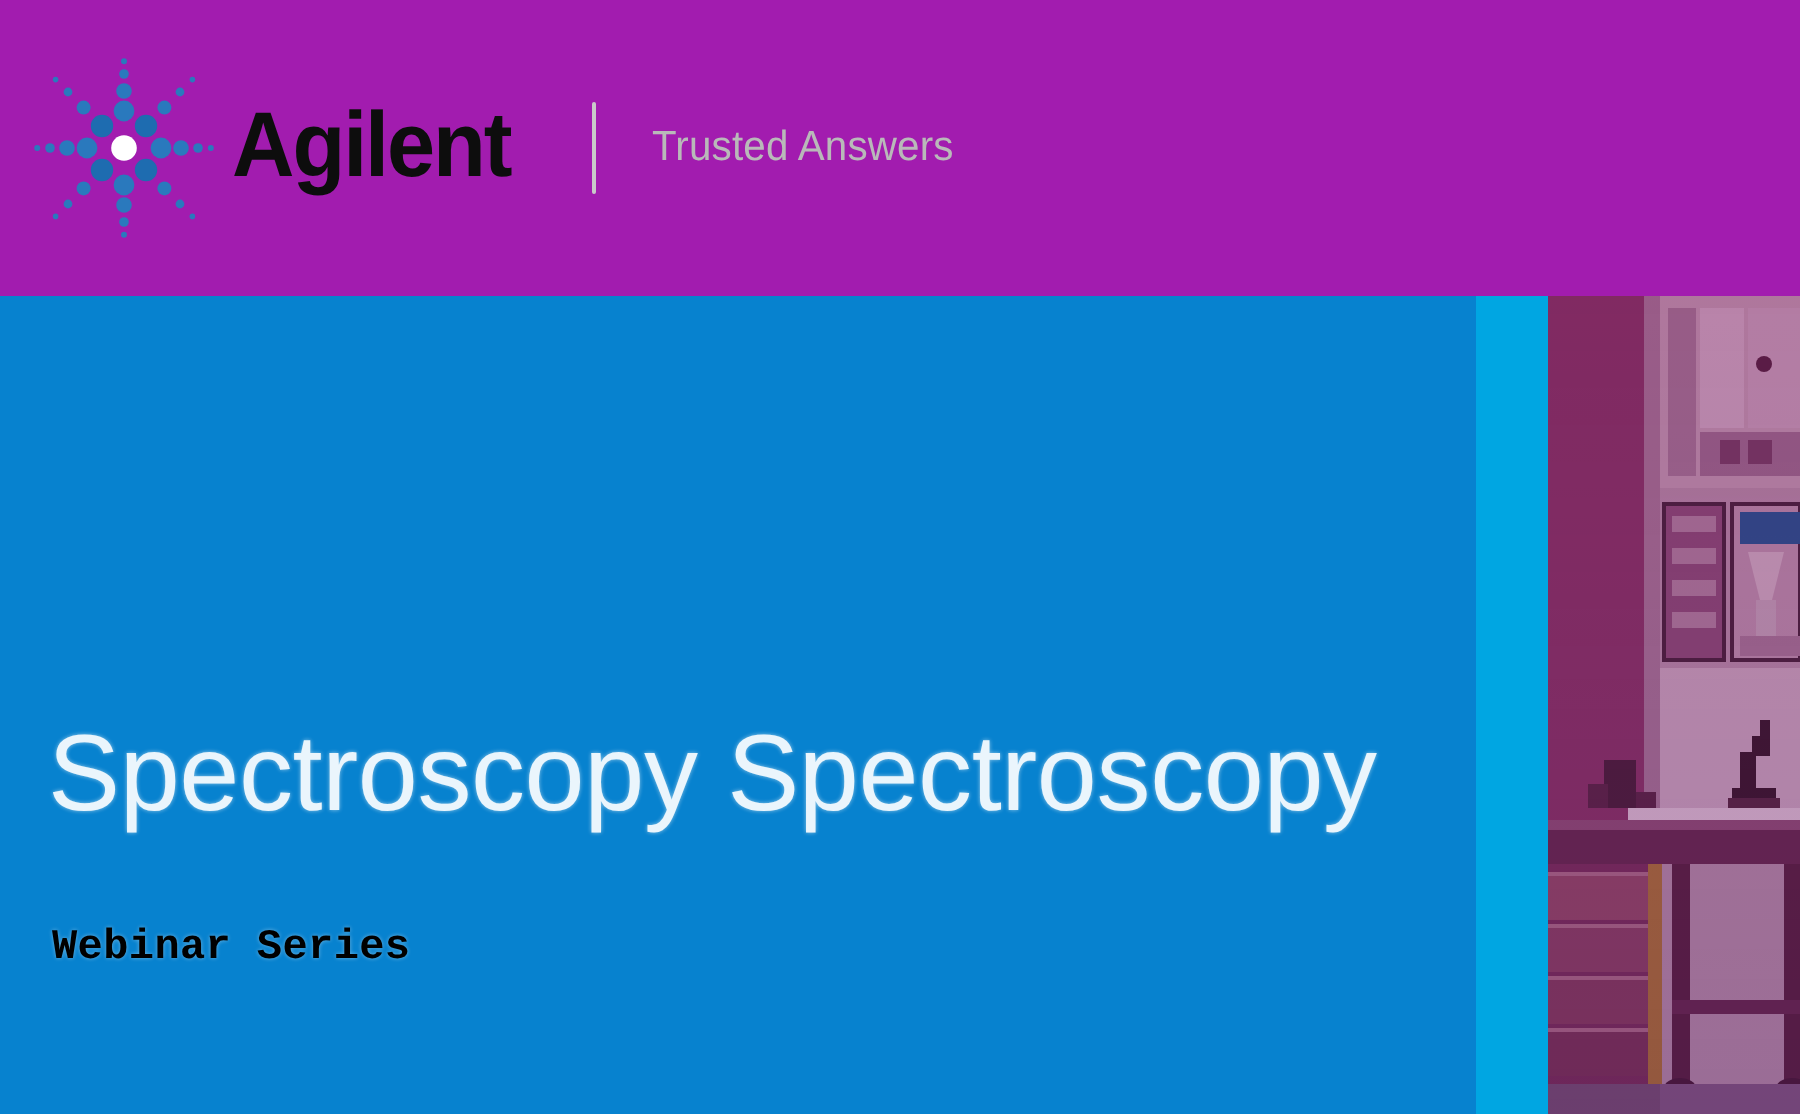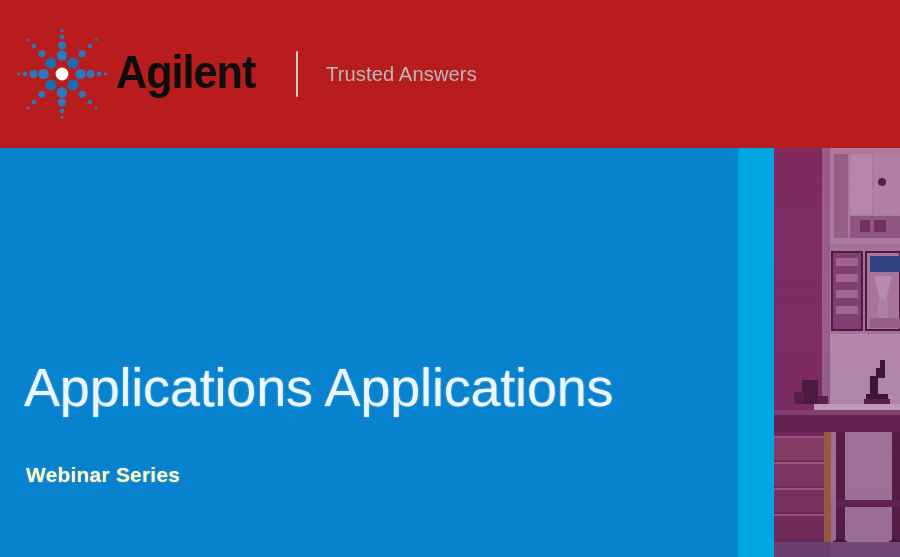--- a/index.html
+++ b/index.html
@@ -20,21 +20,21 @@
     background: #ffffff;
   }
 
   
   #header {
     position: absolute;
     left: 0;
     top: 0;
     width: 900px;
     height: 148px;
-    background: #b91c1c;
+    background: #a21caf;
     box-sizing: border-box;
   }
 
   #brand-lockup {
     position: absolute;
     left: 14px;
     top: 26px;
     height: 96px;
     display: flex;
     align-items: center;
@@ -167,25 +167,25 @@
   #headline-line2 {
     position: absolute;
     left: 0;
     top: 196px;
   }
 
   #banner-subtitle {
     position: absolute;
     left: 2px;
     top: 314px;
-    font-family: Liberation Sans, sans-serif;
+    font-family: Liberation Mono, monospace;
     font-weight: bold;
     font-size: 21px;
     line-height: 26px;
-    color: #fef9c3;
+    color: #000000;
     letter-spacing: 0.2px;
     white-space: nowrap;
     text-shadow: 0 0 2px rgba(255,255,255,0.4);
   }
 </style>
 </head>
 <body>
 
 <div id="page">
 
@@ -316,18 +316,18 @@
 
         <rect x="50" y="284" width="7" height="112" fill="#c0864f"></rect>
 
         <rect x="0" y="394" width="126" height="15" fill="#8b5f8c"></rect>
         <rect x="56" y="394" width="70" height="15" fill="#96699a"></rect>
       </svg>
       <div id="photo-duotone"></div>
     </div>
 
     <div id="banner-copy">
-      <div id="headline-line2" class="headline">Applications Applications</div>
+      <div id="headline-line2" class="headline">Spectroscopy Spectroscopy</div>
       <div id="banner-subtitle">Webinar Series</div>
     </div>
 
   </div>
 </div>
 
 </body></html>

